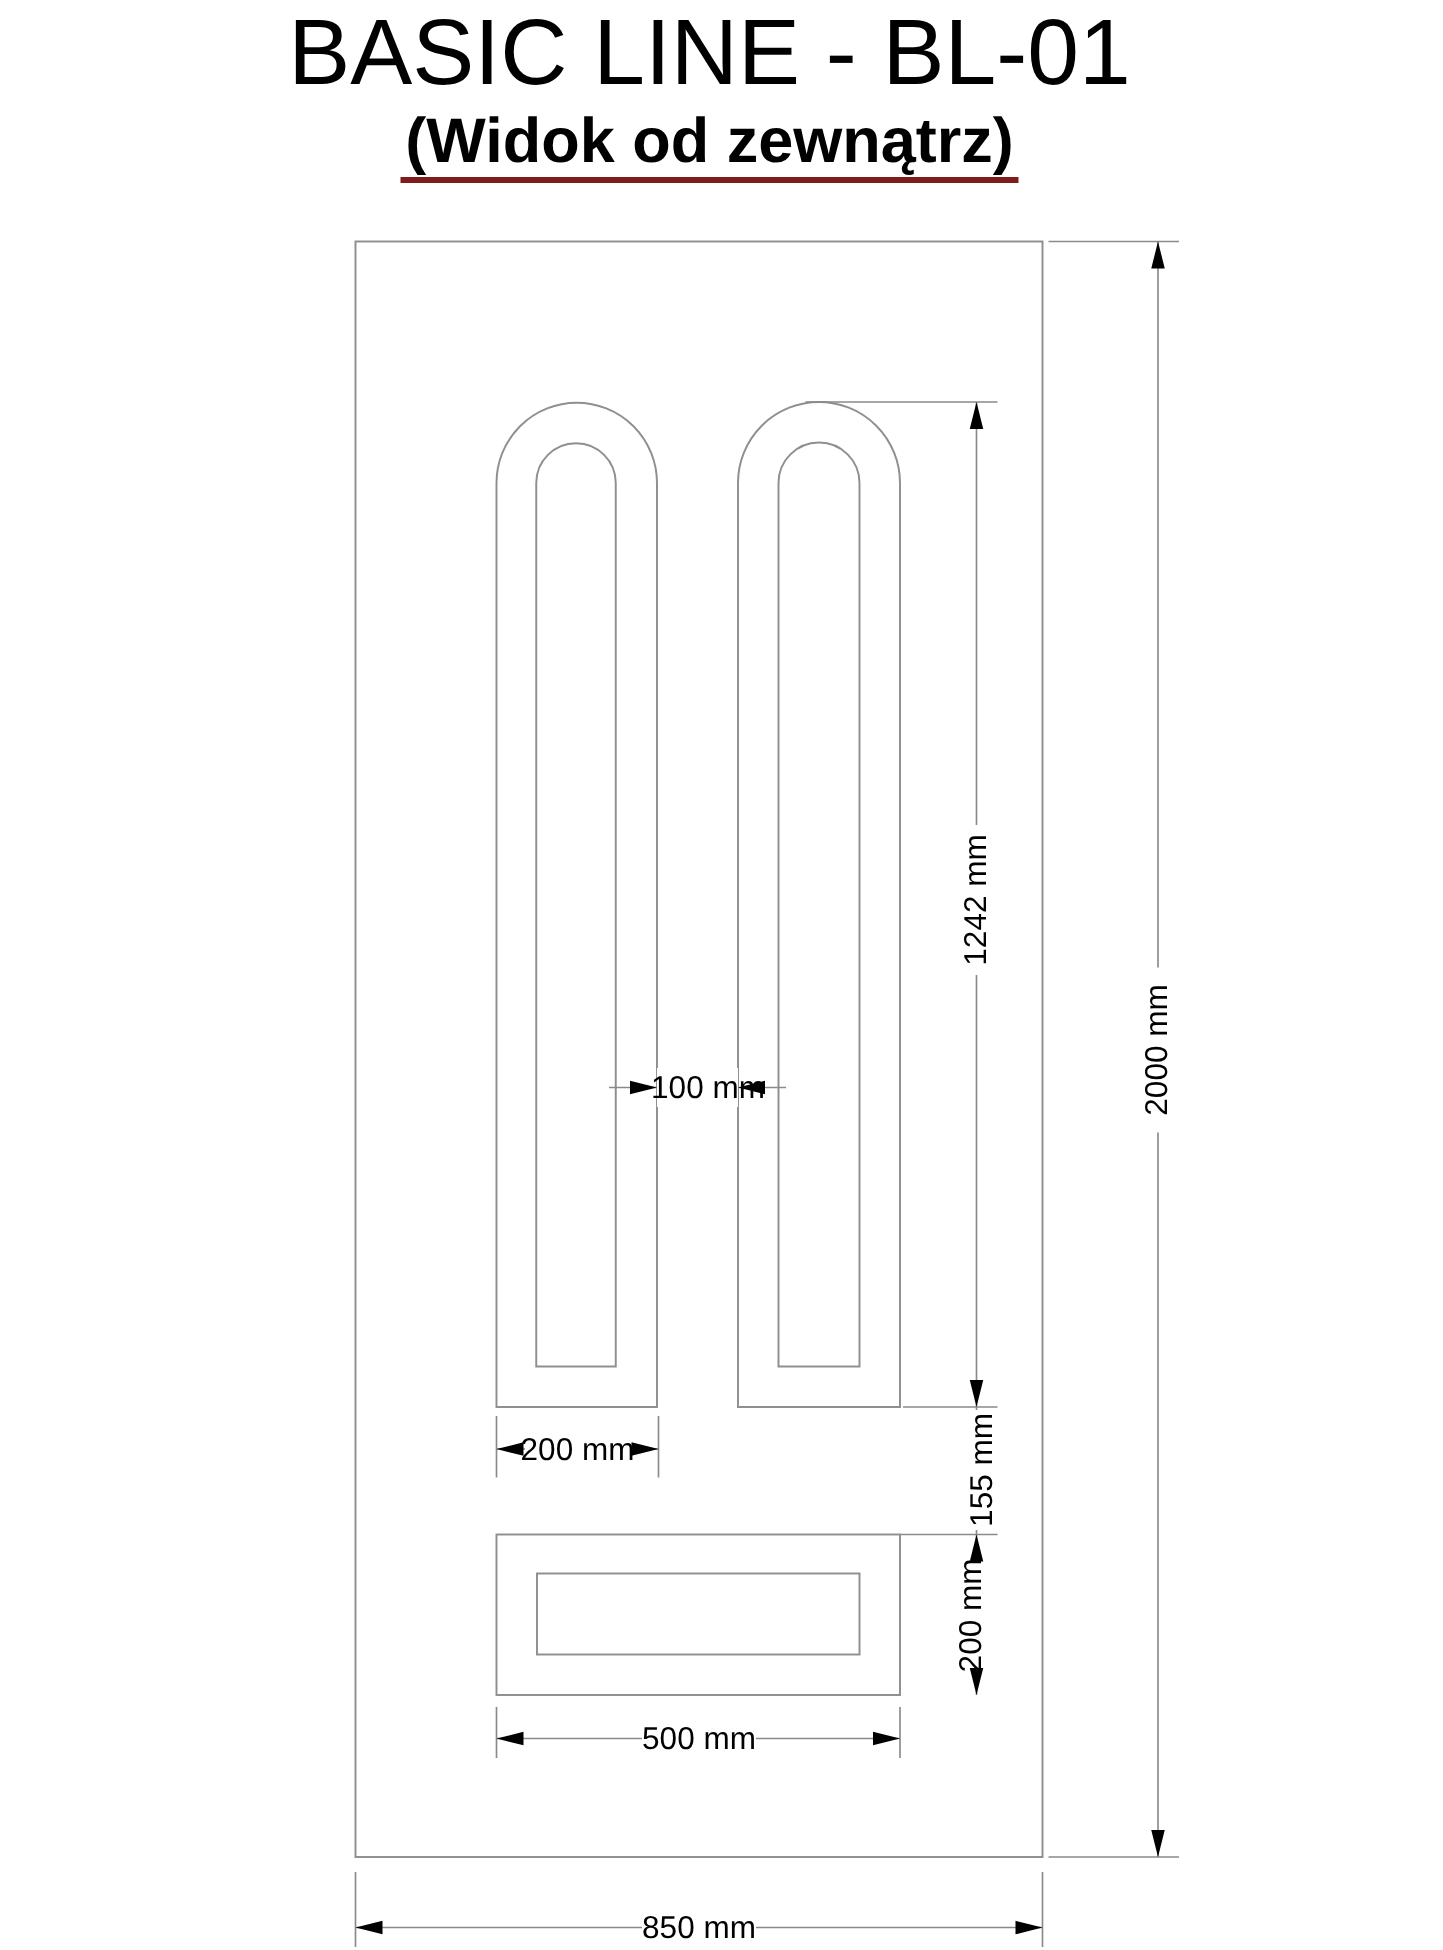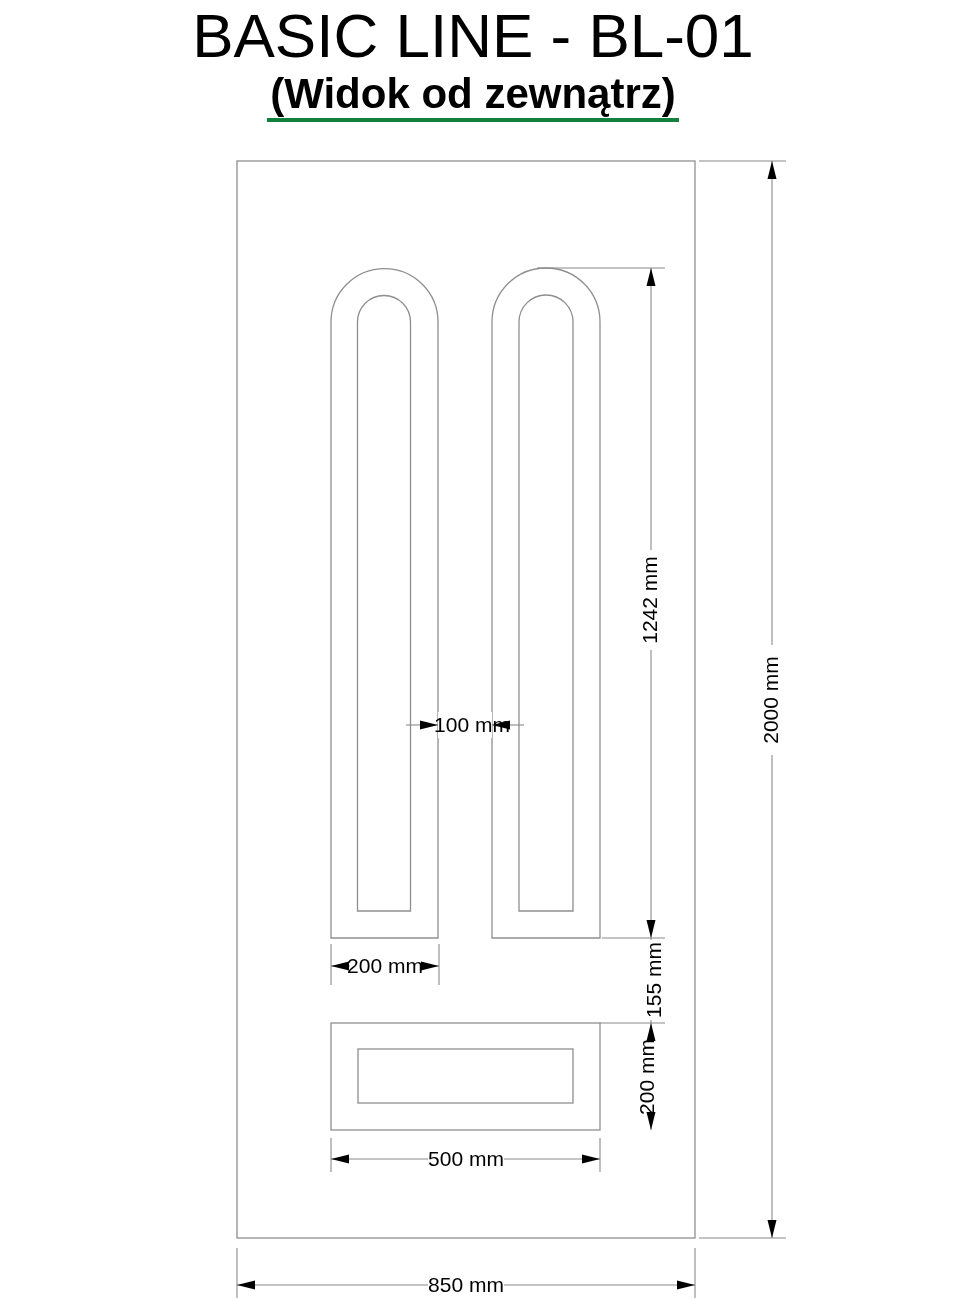--- a/index.html
+++ b/index.html
@@ -9,21 +9,21 @@
   }
   .title {
     position:absolute; top:0px; left:0; width:100%;
     text-align:center; font-size:62px; font-weight:400; color:#000;
     letter-spacing:0px; white-space:nowrap;
   }
   .subtitle {
     position:absolute; top:70px; left:0; width:100%;
     text-align:center; font-size:42px; font-weight:700; color:#000;
   }
-  .subtitle span { border-bottom:4px solid #15803d; padding:0 3px 1px 3px; }
+  .subtitle span { border-bottom:4px solid #7f1d1d; padding:0 3px 1px 3px; }
   svg.drawing { position:absolute; left:0; top:0; width:962px; height:1300px; }
   .geo { fill:none; stroke:#8f8f8f; stroke-width:1.3; }
   .dimline { fill:none; stroke:#8a8a8a; stroke-width:1.1; }
   .mask { fill:#ffffff; stroke:none; }
   .arrow { fill:#000000; stroke:none; }
   .dimtext { fill:#000000; font-family:"Liberation Sans", sans-serif; font-size:21px; }
 </style>
 </head>
 <body>
 

